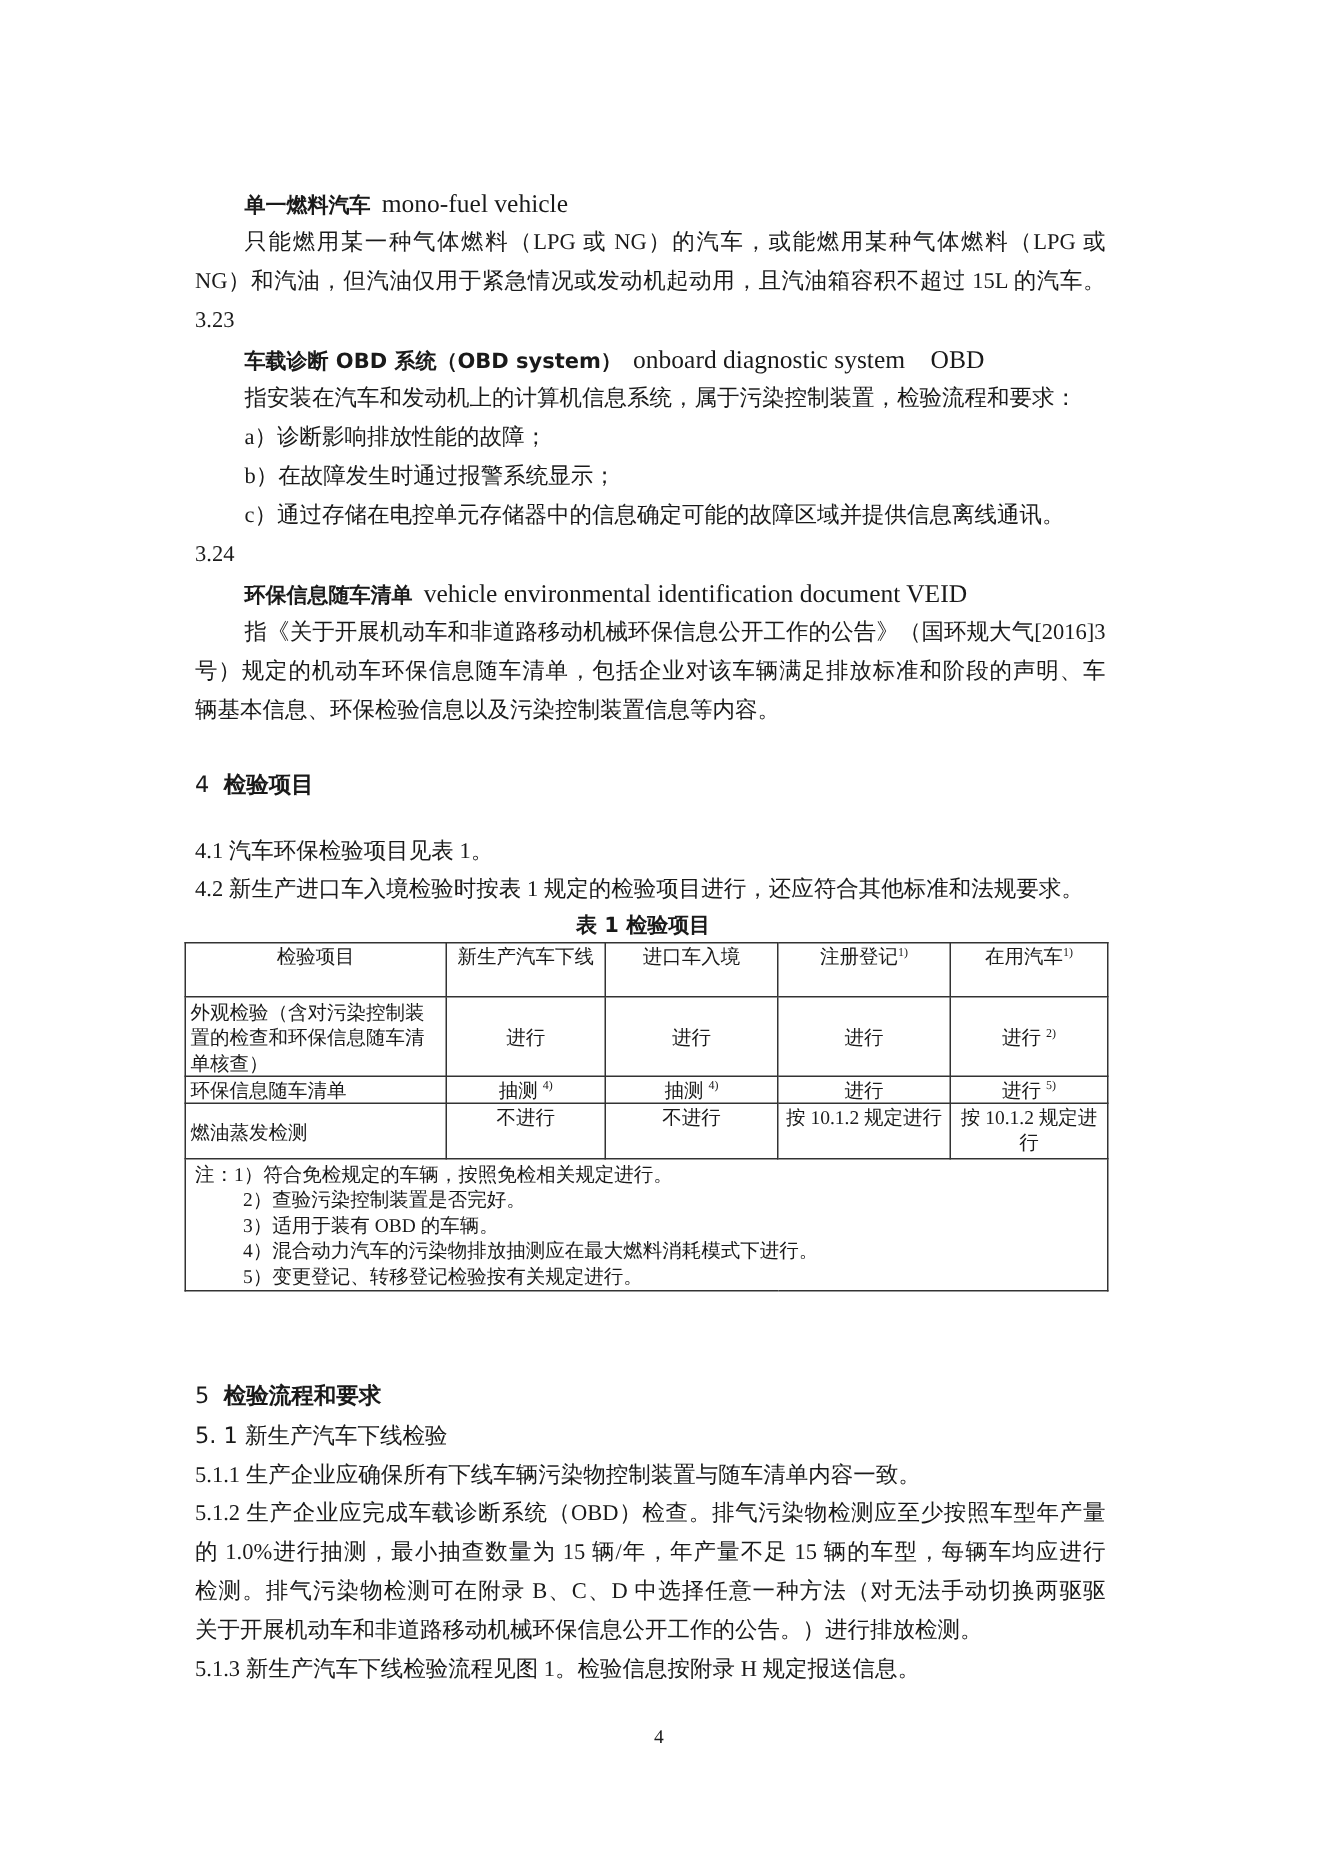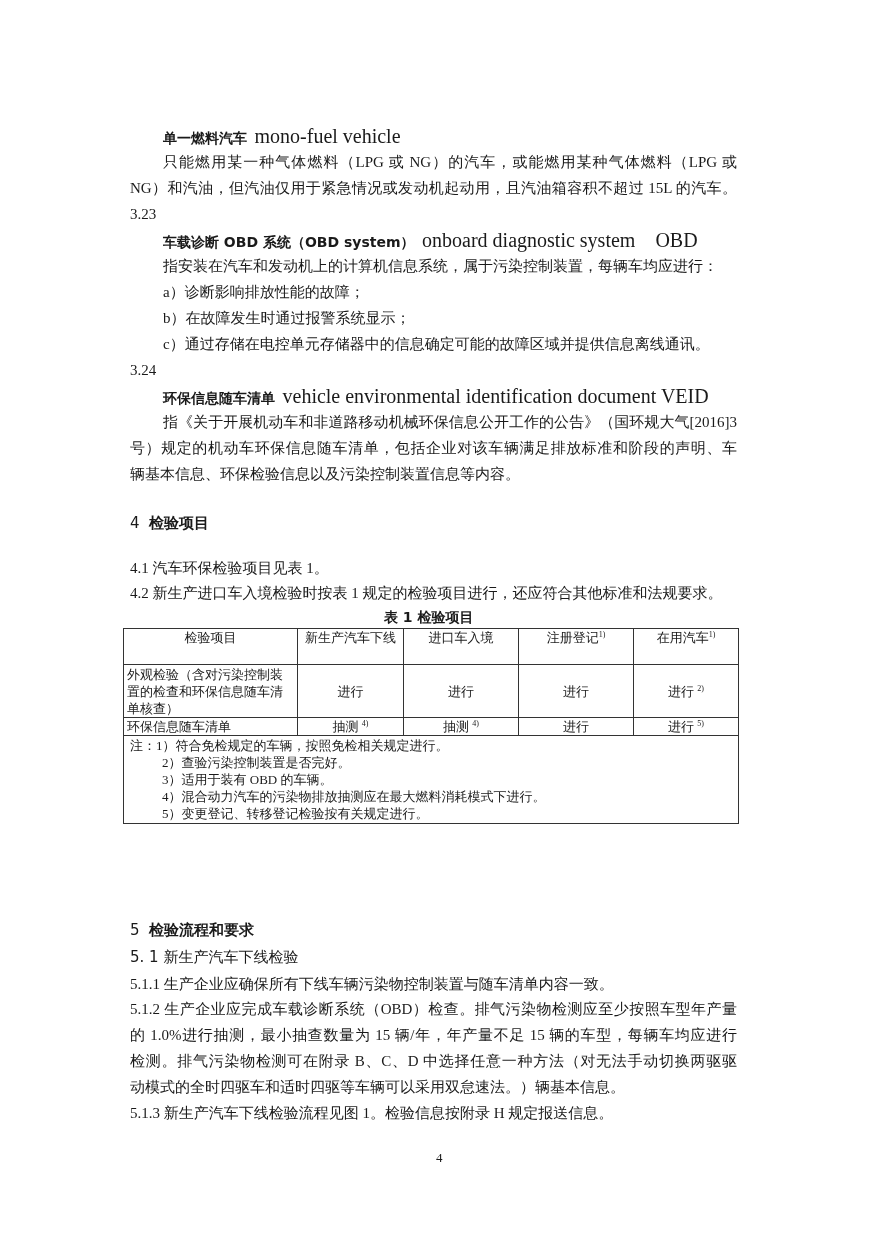--- a/index.html
+++ b/index.html
@@ -1,20 +1,20 @@
 <!DOCTYPE html>
 <html><head>
 <meta charset="utf-8">
 <style>
   html, body { margin: 0; padding: 0; background: #ffffff; }
   body { width: 880px; height: 1244px; position: relative; overflow: hidden;
          font-family: "Liberation Serif", "DejaVu Serif", serif; color: #1a1a1a; }
   .ln { position: absolute; white-space: nowrap; font-size: 15px; line-height: 20px; }
   .bold { font-family: "DejaVu Sans", "Liberation Sans", sans-serif; font-weight: bold; font-size: 14px; }
-  .en { font-family: "Liberation Serif", serif; font-weight: normal; font-size: 20px; text-align: center; }
+  .en { font-family: "Liberation Serif", serif; font-weight: normal; font-size: 17px; text-align: center; }
   .just { text-align: justify; text-align-last: justify; }
   .heading { font-family: "DejaVu Sans", "Liberation Sans", sans-serif; font-size: 15px; }
   .heading b { font-weight: bold; }
   .caption { font-family: "DejaVu Sans", "Liberation Sans", sans-serif; font-weight: bold; font-size: 14px; }
   table.t1 { position: absolute; left: 123px; top: 628px; width: 615px; border-collapse: collapse;
              font-size: 13px; line-height: 17px; table-layout: fixed; }
   table.t1 td { border: 1px solid #333; padding: 0 3px; vertical-align: middle; text-align: center; }
   table.t1 td.left { text-align: left; }
   table.t1 td.top { vertical-align: top; }
   table.t1 sup { font-size: 8px; vertical-align: 5px; line-height: 0; }
@@ -31,21 +31,21 @@
   <span class="en">mono-fuel vehicle</span>
 </div>
 <div class="ln just" style="left:163px; top:152px; width:574px;">只能燃用某一种气体燃料（LPG 或 NG）的汽车，或能燃用某种气体燃料（LPG 或</div>
 <div class="ln just" style="left:130px; top:178px; width:607px;">NG）和汽油，但汽油仅用于紧急情况或发动机起动用，且汽油箱容积不超过 15L 的汽车。</div>
 
 <div class="ln" style="left:130px; top:204px;">3.23</div>
 <div class="ln" style="left:163px; top:230px;">
   <span class="bold">车载诊断 OBD 系统（OBD system）</span>&nbsp;
   <span class="en">onboard diagnostic system　OBD</span>
 </div>
-<div class="ln" style="left:163px; top:256px;">指安装在汽车和发动机上的计算机信息系统，属于污染控制装置，每辆车均应进行：</div>
+<div class="ln" style="left:163px; top:256px;">指安装在汽车和发动机上的计算机信息系统，属于污染控制装置，检验流程和要求：</div>
 <div class="ln" style="left:163px; top:282px;">a）诊断影响排放性能的故障；</div>
 <div class="ln" style="left:163px; top:308px;">b）在故障发生时通过报警系统显示；</div>
 <div class="ln" style="left:163px; top:334px;">c）通过存储在电控单元存储器中的信息确定可能的故障区域并提供信息离线通讯。</div>
 
 <div class="ln" style="left:130px; top:360px;">3.24</div>
 <div class="ln" style="left:163px; top:386px;">
   <span class="bold">环保信息随车清单</span>&nbsp;
   <span class="en">vehicle environmental identification document VEID</span>
 </div>
 <div class="ln just" style="left:163px; top:412px; width:574px;">指《关于开展机动车和非道路移动机械环保信息公开工作的公告》（国环规大气[2016]3</div>
@@ -83,20 +83,27 @@
     <td><span>进行</span><sup></sup></td>
     <td><span>进行</span>&nbsp;<sup>2)</sup></td>
   </tr>
   <tr style="height:18px">
     <td class="left">环保信息随车清单</td>
     <td><span>抽测</span>&nbsp;<sup>4)</sup></td>
     <td><span>抽测</span>&nbsp;<sup>4)</sup></td>
     <td><span>进行</span><sup></sup></td>
     <td><span>进行</span>&nbsp;<sup>5)</sup></td>
   </tr>
+  <tr style="height:37px">
+    <td class="left">燃油蒸发检测</td>
+    <td class="top"><span>不进行</span></td>
+    <td class="top"><span>不进行</span></td>
+    <td class="top"><span>按 10.1.2 规定进行</span></td>
+    <td class="top"><span>按 10.1.2 规定进行</span></td>
+  </tr>
   <tr>
     <td colspan="5" class="notes">
       <span class="note-line"><span>注：</span><span>1）符合免检规定的车辆，按照免检相关规定进行。</span></span>
       <span class="note-line note-indent">2）查验污染控制装置是否完好。</span>
       <span class="note-line note-indent">3）适用于装有 OBD 的车辆。</span>
       <span class="note-line note-indent">4）混合动力汽车的污染物排放抽测应在最大燃料消耗模式下进行。</span>
       <span class="note-line note-indent">5）变更登记、转移登记检验按有关规定进行。</span>
     </td>
   </tr>
 </tbody>
@@ -104,16 +111,16 @@
 
 <div class="ln heading" style="left:130px; top:904px;margin-top:16px;">
   <span>5</span>&nbsp;
   <b>检验流程和要求</b>
 </div>
 <div class="ln heading" style="left:130px; top:947px; font-weight:normal;">5. 1  新生产汽车下线检验</div>
 <div class="ln" style="left:130px; top:974px;">5.1.1 生产企业应确保所有下线车辆污染物控制装置与随车清单内容一致。</div>
 <div class="ln just" style="left:130px; top:999px; width:607px;">5.1.2 生产企业应完成车载诊断系统（OBD）检查。排气污染物检测应至少按照车型年产量</div>
 <div class="ln just" style="left:130px; top:1025px; width:607px;">的 1.0%进行抽测，最小抽查数量为 15 辆/年，年产量不足 15 辆的车型，每辆车均应进行</div>
 <div class="ln just" style="left:130px; top:1051px; width:607px;">检测。排气污染物检测可在附录 B、C、D 中选择任意一种方法（对无法手动切换两驱驱</div>
-<div class="ln" style="left:130px; top:1077px;">动模式的全时四驱车和适时四驱等车辆可以采用双怠速法。）辆基本信息。</div>
+<div class="ln" style="left:130px; top:1077px;">关于开展机动车和非道路移动机械环保信息公开工作的公告。）进行排放检测。</div>
 <div class="ln" style="left:130px; top:1103px;">5.1.3 新生产汽车下线检验流程见图 1。检验信息按附录 H 规定报送信息。</div>
 
 <div class="pnum">4</div>
 
 </body></html>

